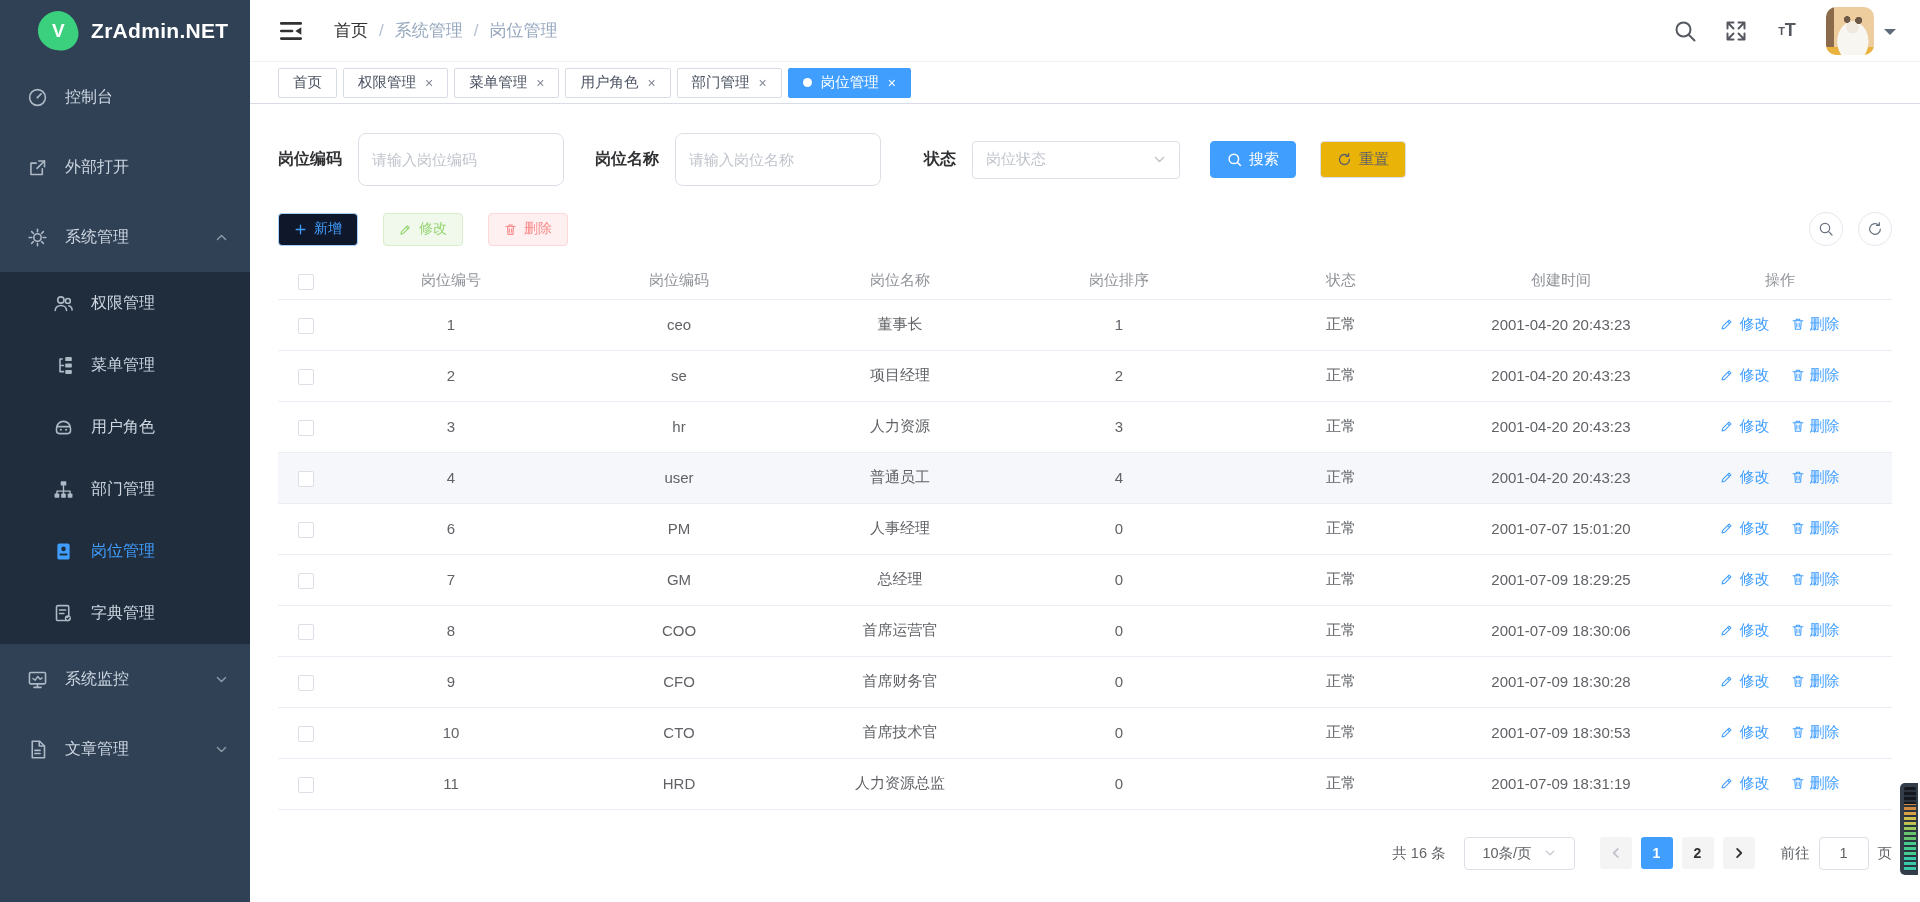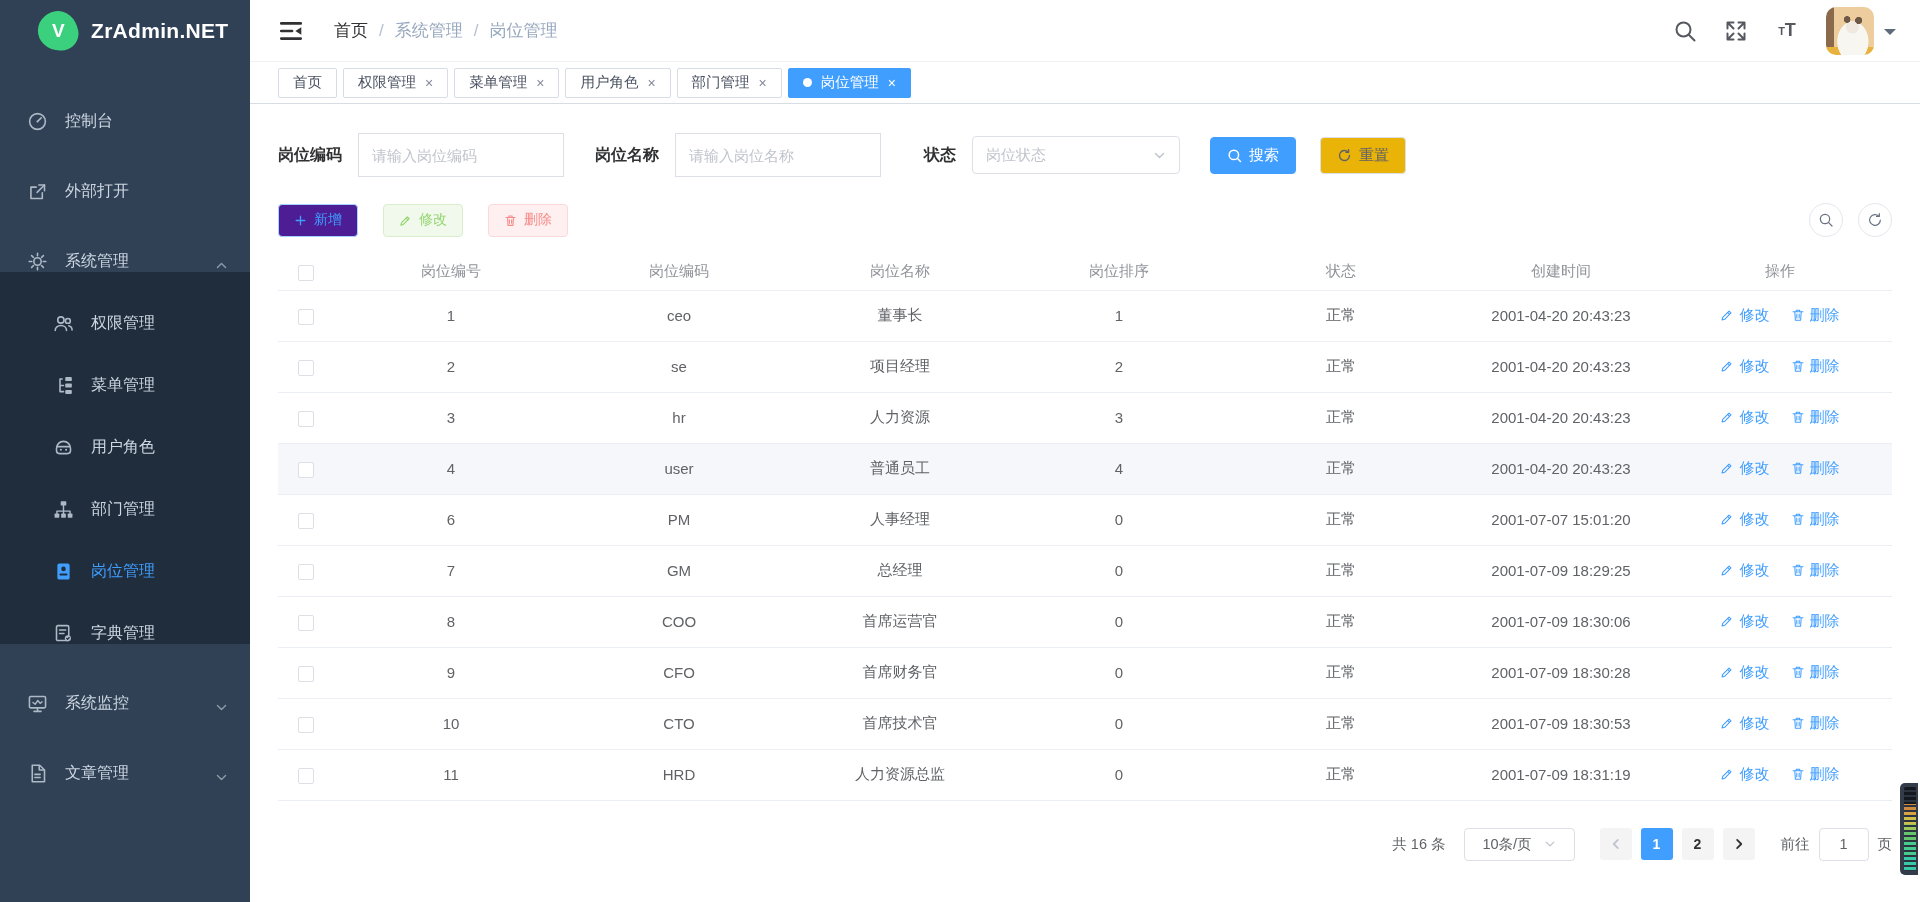--- a/index.html
+++ b/index.html
@@ -8,21 +8,21 @@
     width:1920px; height:902px; overflow:hidden; display:flex;
     font-family:"Liberation Sans","DejaVu Sans",sans-serif; background:#fff; position:relative;
   }
   
   .sidebar { width:250px; height:902px; background:#304156; flex-shrink:0; overflow:hidden; }
   .logo { height:62px; display:flex; align-items:center; gap:13px; padding-left:38px; }
   .logo-blob { width:40px; height:40px; background:#3bd07e; border-radius:52% 48% 42% 58% / 48% 58% 42% 52%;
     display:flex; align-items:center; justify-content:center; color:#fff; font-weight:bold; font-size:19px; transform:rotate(-10deg); }
   .logo-blob span { transform:rotate(10deg); }
   .logo-title { color:#fff; font-weight:bold; font-size:21px; letter-spacing:.3px; }
-  .side-item { height:70px; display:flex; align-items:flex-end; padding:0 22px 0 27px; cursor:pointer;
+  .side-item { height:70px; display:flex; align-items:center; padding:0 22px 0 27px; cursor:pointer;
     font-size:16px; color:#cdd6e1; }
   .side-item.sub { height:62px; background:#1f2d3d; padding-left:53px; }
   .side-item.active { color:#409eff; }
   .s-icon { width:21px; height:21px; margin-right:17px; display:inline-flex; flex-shrink:0; color:#aeb9c6; }
   .side-item.active .s-icon { color:#409eff; }
   .s-icon svg { width:100%; height:100%; }
   .chev { margin-left:auto; width:13px; height:13px; color:#8d9aa8; display:inline-flex; }
   .chev svg { width:100%; height:100%; }
   
   .main { flex:1; display:flex; flex-direction:column; min-width:0; }
@@ -55,41 +55,41 @@
     font-size:14.5px; color:#495060; background:#fff; cursor:pointer; border-radius:2px; white-space:nowrap; }
   .tab .dot { width:9px; height:9px; border-radius:50%; background:#fff; margin-right:9px; }
   .tab .close { margin-left:9px; font-size:14px; color:#83899a; line-height:1; }
   .tab.active { background:#409eff; border-color:#409eff; color:#fff; }
   .tab.active .close { color:#fff; }
   
   .content { padding:0 28px; flex:1; }
   .filters { margin-top:29px; display:flex; align-items:center; }
   .f-label { font-size:16px; font-weight:bold; color:#303133; white-space:nowrap; }
   .ml30 { margin-left:31px; } .ml42 { margin-left:43px; }
-  .f-input { width:206px; height:44px; border:1px solid #dcdfe6; border-radius:0; margin-left:16px;
+  .f-input { width:206px; height:53px; border:1px solid #dcdfe6; border-radius:8px; margin-left:16px;
     padding:0 13px; font-size:15px; color:#606266; outline:none; font-family:inherit; }
   .f-input::placeholder { color:#c0c4cc; }
   .f-select { width:208px; height:38px; border:1px solid #dcdfe6; border-radius:4px; margin-left:16px;
     display:flex; align-items:center; padding:0 13px; cursor:pointer; background:#fff; }
   .f-select .ph { color:#c0c4cc; font-size:15px; }
   .f-select .chevd { margin-left:auto; width:13px; height:13px; color:#c0c4cc; display:inline-flex; }
   .f-select .chevd svg { width:100%; height:100%; }
   .btn { height:37px; border-radius:4px; display:inline-flex; align-items:center; justify-content:center;
     font-size:15px; cursor:pointer; gap:7px; }
   .btn .b-ic { width:15px; height:15px; display:inline-flex; }
   .btn .b-ic svg { width:100%; height:100%; }
   .btn-search { background:#409eff; color:#fff; border:1px solid #409eff; width:86px; margin-left:30px; }
   .btn-reset { background:#eab308; color:#606266; border:1px solid #dcdfe6; width:86px; margin-left:24px; }
   
   .toolbar { margin-top:26px; display:flex; align-items:center; }
   .tbtn { height:33px; padding:0 15px; border-radius:4px; font-size:14px; display:inline-flex; align-items:center;
     gap:7px; cursor:pointer; white-space:nowrap; }
   .tbtn .b-ic { width:13px; height:13px; display:inline-flex; font-style:normal; }
   .tbtn .b-ic svg { width:100%; height:100%; }
-  .tbtn-add { background:#4c1d95; border:1px solid #a6d2ff; color:#409eff; }
+  .tbtn-add { background:#0f172a; border:1px solid #a6d2ff; color:#409eff; }
   .tbtn-edit { background:#f0f9eb; border:1px solid #d8eecb; color:#94d470; margin-left:25px; }
   .tbtn-del { background:#fef0f0; border:1px solid #fcd8d8; color:#f78989; margin-left:25px; }
   .tool-right { margin-left:auto; display:flex; gap:15px; }
   .circle-btn { width:34px; height:34px; border-radius:50%; border:1px solid #e4e7ee; background:#fff;
     display:flex; align-items:center; justify-content:center; color:#697180; cursor:pointer; }
   .circle-btn svg { width:16px; height:16px; }
   
   table { width:100%; border-collapse:collapse; margin-top:17px; table-layout:fixed; }
   th { height:36px; font-size:15px; color:#909399; font-weight:500; text-align:center; border-bottom:1px solid #ebeef5; }
   td { height:51px; font-size:15px; color:#606266; text-align:center; border-bottom:1px solid #ebeef5; padding:0;

